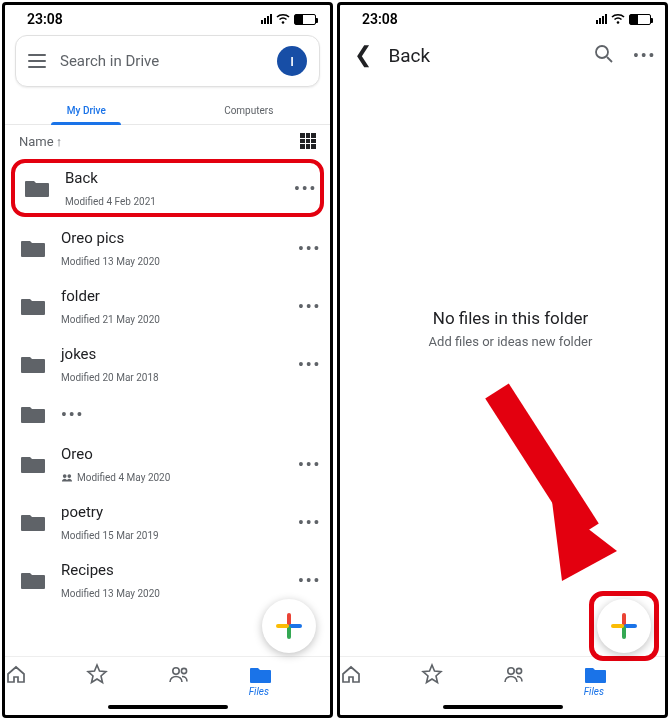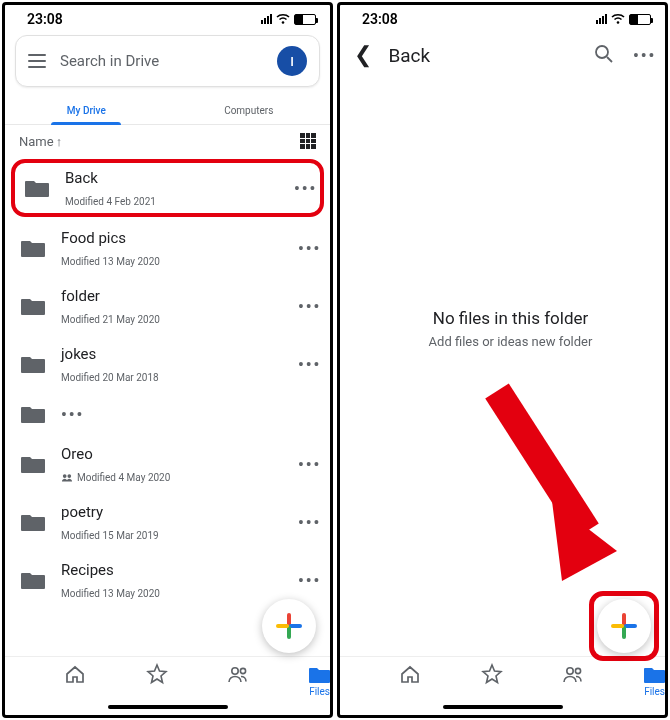--- a/index.html
+++ b/index.html
@@ -103,21 +103,21 @@
   .fab-highlight {
     position:absolute; right:6px; bottom:54px;
     width:70px; height:70px; border:5px solid #e3000f; border-radius:14px;
     pointer-events:none;
   }
   
   .bottom-nav {
     display:flex; border-top:1px solid #eee; padding:6px 0 4px;
     background:#fff;
   }
-  .nav-item { flex:1; display:flex; flex-direction:column; align-items:flex-end; gap:1px; font-size:10px; color:#5f6368;}
+  .nav-item { flex:1; display:flex; flex-direction:column; align-items:flex-start; gap:1px; font-size:10px; color:#5f6368;font-style:italic;}
   .nav-item.active { color:#1a73e8;}
   .nav-icon { width:22px; height:22px; display:flex; align-items:center; justify-content:center;}
   
   .home-indicator { height:4px; width:120px; background:#000; border-radius:3px; margin:4px auto 6px;}
   
   .back-header{ display:flex; align-items:center; padding:14px 14px; gap:16px;}
   .back-chevron{ font-size:22px; color:#202124; line-height:1;}
   .back-title{ font-size:19px; flex:1; color:#202124;}
   .header-icons{ display:flex; gap:20px; align-items:center;}
   .header-icon{ color:#5f6368;}
@@ -233,21 +233,21 @@
             <span>Modified 4 Feb 2021</span>
           </div>
         </div>
         <span class="more-icon">•••</span>
       </div>
       <div class="file-row">
         <span class="folder-icon"><svg viewBox="0 0 26 22">
             <use href="#folder-glyph"></use>
           </svg></span>
         <div class="file-info">
-          <div class="file-name">Food pics</div>
+          <div class="file-name">Oreo pics</div>
           <div class="file-sub">
             <span>Modified 13 May 2020</span>
           </div>
         </div>
         <span class="more-icon">•••</span>
       </div>
       <div class="file-row">
         <span class="folder-icon"><svg viewBox="0 0 26 22">
             <use href="#folder-glyph"></use>
           </svg></span>

